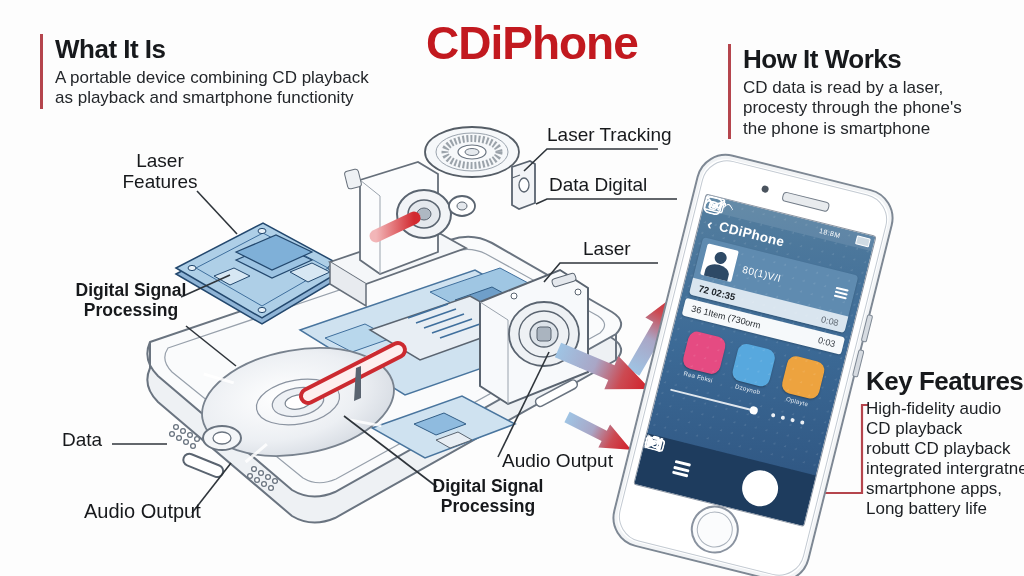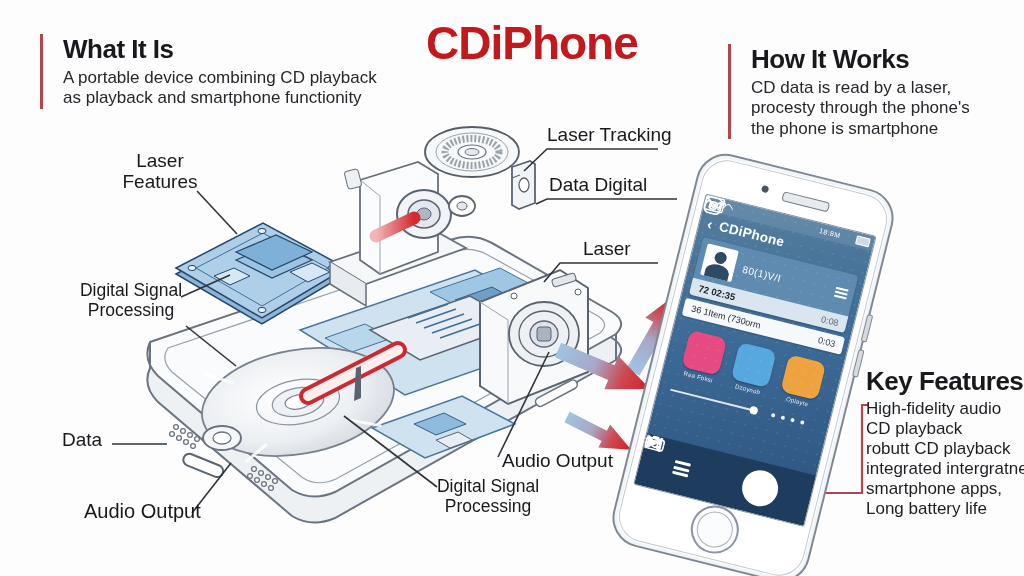--- a/index.html
+++ b/index.html
@@ -2,28 +2,28 @@
 <html><head>
 <meta charset="utf-8">
 <style>
   html,body{margin:0;padding:0;}
   body{width:1024px;height:576px;overflow:hidden;background:#fdfdfd;
        font-family:"Liberation Sans", sans-serif;color:#17191c;}
   #stage{position:relative;width:1024px;height:576px;background:#fdfdfd;overflow:hidden;}
   svg{position:absolute;left:0;top:0;}
   .title{position:absolute;left:426px;top:16px;font-size:46px;font-weight:bold;
          color:#c2191f;letter-spacing:-1px;}
-  .block{position:absolute;border-left:3px solid #b5454d;padding-left:20px;}
+  .block{position:absolute;border-left:3px solid #b5454d;padding-left:12px;}
   .block h2{margin:0 0 3px 0;font-size:26px;letter-spacing:-0.5px;}
   .block p{margin:0;font-size:17px;line-height:1.2;white-space:pre-line;color:#24272b;}
   .what{left:40px;top:34px;width:340px;}
   .how{left:728px;top:44px;width:300px;}
   .callout{position:absolute;font-size:19px;line-height:1.12;white-space:pre-line;color:#17191c;}
   .c-center{text-align:center;}
-  .small{font-size:17.5px;}
+  .small{font-size:17.5px;font-weight:bold;}
   .keyfeat{position:absolute;left:866px;top:366px;width:160px;}
   .keyfeat h2{margin:0 0 2px 0;font-size:26px;letter-spacing:-0.5px;}
   .kf-item{font-size:17px;line-height:1.18;white-space:nowrap;color:#1c1f23;}
   
   .phone{position:absolute;left:652px;top:166px;width:198px;height:400px;
          background:#ffffff;border:2px solid #7e8894;border-radius:30px;
          transform:rotate(14deg);box-shadow:inset 0 0 0 3px #f2f4f6;}
   .phone .bezel{position:absolute;inset:4px;border:1px solid #c3cad2;border-radius:26px;pointer-events:none;}
   .cam-dot{position:absolute;left:64px;top:20px;width:7px;height:7px;border-radius:50%;
            background:#4a535e;}

